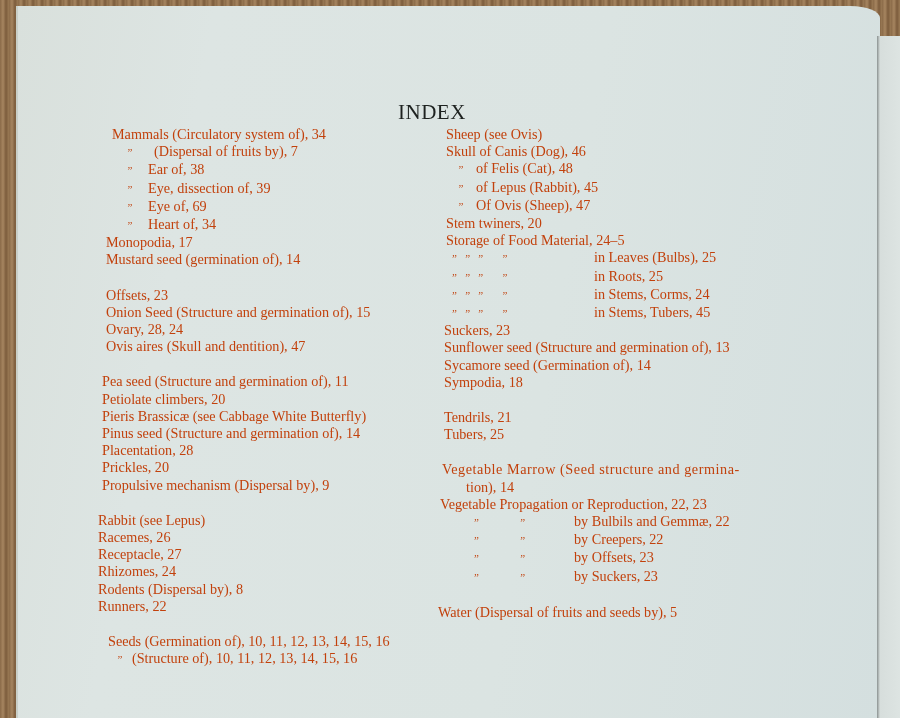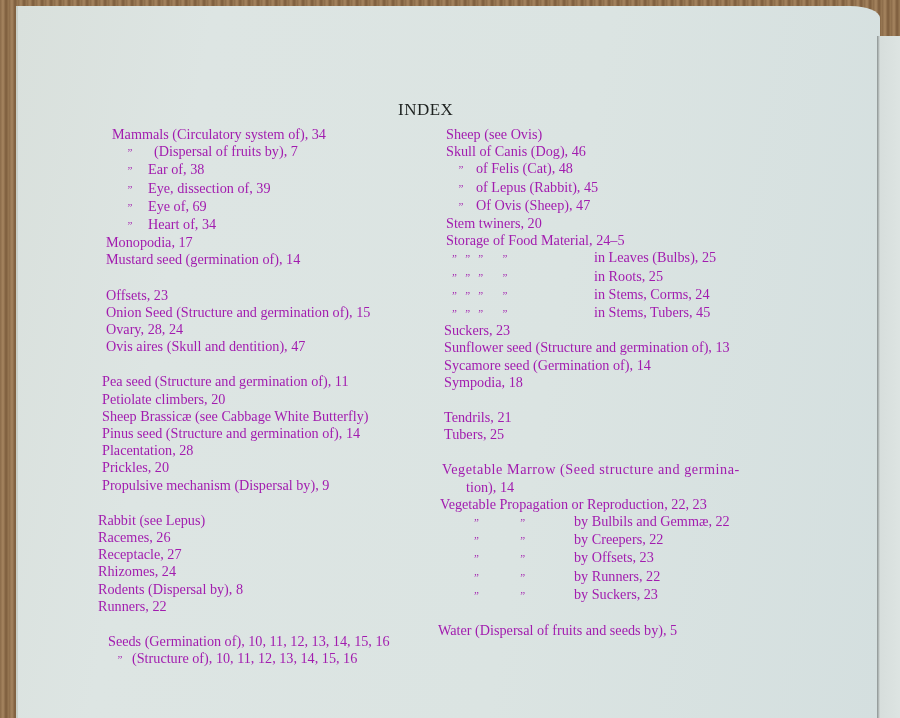--- a/index.html
+++ b/index.html
@@ -16,23 +16,23 @@
   }
   .page-edge-left {
     position:absolute; left:18px; top:8px; width:6px; height:712px;
     background: linear-gradient(90deg,#c9cbbe,#dfe3dc);
   }
   .next-page {
     position:absolute; left:877px; top:36px; width:23px; height:690px;
     background: linear-gradient(90deg,#8a9190 0px,#d7dedc 3px,#dde4e2 100%);
   }
   .title {
-    position:absolute; left:398px; top:100px; font-size:17px; letter-spacing:0.5px; color:#1e2220;
+    position:absolute; left:398px; top:100px; font-size:21px; letter-spacing:0.5px; color:#1e2220;
   }
-  .col { position:absolute; color:#a21caf; font-size:14.2px; line-height:17.2px; }
+  .col { position:absolute; color:#c2410c; font-size:14.2px; line-height:17.2px; }
   .col-left { left:112px; top:126px; width:330px; }
   .col-right { left:446px; top:126px; width:320px; }
   .entry { white-space:nowrap; position:relative; }
   .gap { height:18px; }
   .it { }
   .ditto { display:inline-block; width:36px; text-align:center; font-size:11px; }
   .wrap2 { padding-left:24px; }
 </style>
 </head>
 <body>
@@ -53,21 +53,21 @@
   <div class="entry" style="left:-6px">Monopodia, 17</div>
   <div class="entry" style="left:-6px">Mustard seed (germination of), 14</div>
   <div class="gap"></div>
   <div class="entry" style="left:-6px">Offsets, 23</div>
   <div class="entry" style="left:-6px">Onion Seed (Structure and germination of), 15</div>
   <div class="entry" style="left:-6px">Ovary, 28, 24</div>
   <div class="entry" style="left:-6px">Ovis aires (Skull and dentition), 47</div>
   <div class="gap"></div>
   <div class="entry" style="left:-10px">Pea seed (Structure and germination of), 11</div>
   <div class="entry" style="left:-10px">Petiolate climbers, 20</div>
-  <div class="entry" style="left:-10px"><span>Sheep Brassicæ (</span><span class="it">see</span><span> Cabbage White Butterfly)</span></div>
+  <div class="entry" style="left:-10px"><span>Pieris Brassicæ (</span><span class="it">see</span><span> Cabbage White Butterfly)</span></div>
   <div class="entry" style="left:-10px">Pinus seed (Structure and germination of), 14</div>
   <div class="entry" style="left:-10px">Placentation, 28</div>
   <div class="entry" style="left:-10px">Prickles, 20</div>
   <div class="entry" style="left:-10px">Propulsive mechanism (Dispersal by), 9</div>
   <div class="gap"></div>
   <div class="entry" style="left:-14px"><span>Rabbit (</span><span class="it">see</span><span> Lepus)</span></div>
   <div class="entry" style="left:-14px">Racemes, 26</div>
   <div class="entry" style="left:-14px">Receptacle, 27</div>
   <div class="entry" style="left:-14px">Rhizomes, 24</div>
   <div class="entry" style="left:-14px">Rodents (Dispersal by), 8</div>
@@ -96,17 +96,16 @@
   <div class="gap"></div>
   <div class="entry" style="left:-2px">Tendrils, 21</div>
   <div class="entry" style="left:-2px">Tubers, 25</div>
   <div class="gap"></div>
   <div class="entry" style="left:-4px;letter-spacing:0.55px">Vegetable Marrow (Seed structure and germina-</div>
   <div class="entry wrap2" style="left:-4px">tion), 14</div>
   <div class="entry" style="left:-6px"><span class="it">Vegetable Propagation or Reproduction</span><span>, 22, 23</span></div>
   <div class="entry"><span class="ditto" style="width:128px;text-align:left;padding-left:28px;box-sizing:border-box">” &nbsp;&nbsp;&nbsp;&nbsp;&nbsp;&nbsp;&nbsp;&nbsp;&nbsp;&nbsp;&nbsp;&nbsp;&nbsp;&nbsp;”</span><span>by Bulbils and Gemmæ, 22</span></div>
   <div class="entry"><span class="ditto" style="width:128px;text-align:left;padding-left:28px;box-sizing:border-box">” &nbsp;&nbsp;&nbsp;&nbsp;&nbsp;&nbsp;&nbsp;&nbsp;&nbsp;&nbsp;&nbsp;&nbsp;&nbsp;&nbsp;”</span><span>by Creepers, 22</span></div>
   <div class="entry"><span class="ditto" style="width:128px;text-align:left;padding-left:28px;box-sizing:border-box">” &nbsp;&nbsp;&nbsp;&nbsp;&nbsp;&nbsp;&nbsp;&nbsp;&nbsp;&nbsp;&nbsp;&nbsp;&nbsp;&nbsp;”</span><span>by Offsets, 23</span></div>
-  <div class="entry"><span class="ditto" style="width:128px;text-align:left;padding-left:28px;box-sizing:border-box">” &nbsp;&nbsp;&nbsp;&nbsp;&nbsp;&nbsp;&nbsp;&nbsp;&nbsp;&nbsp;&nbsp;&nbsp;&nbsp;&nbsp;”</span><span>by Runners, 22</span></div>
   <div class="entry"><span class="ditto" style="width:128px;text-align:left;padding-left:28px;box-sizing:border-box">” &nbsp;&nbsp;&nbsp;&nbsp;&nbsp;&nbsp;&nbsp;&nbsp;&nbsp;&nbsp;&nbsp;&nbsp;&nbsp;&nbsp;”</span><span>by Suckers, 23</span></div>
   <div class="gap"></div>
   <div class="entry" style="left:-8px">Water (Dispersal of fruits and seeds by), 5</div>
 </div>
 
 </body></html>

